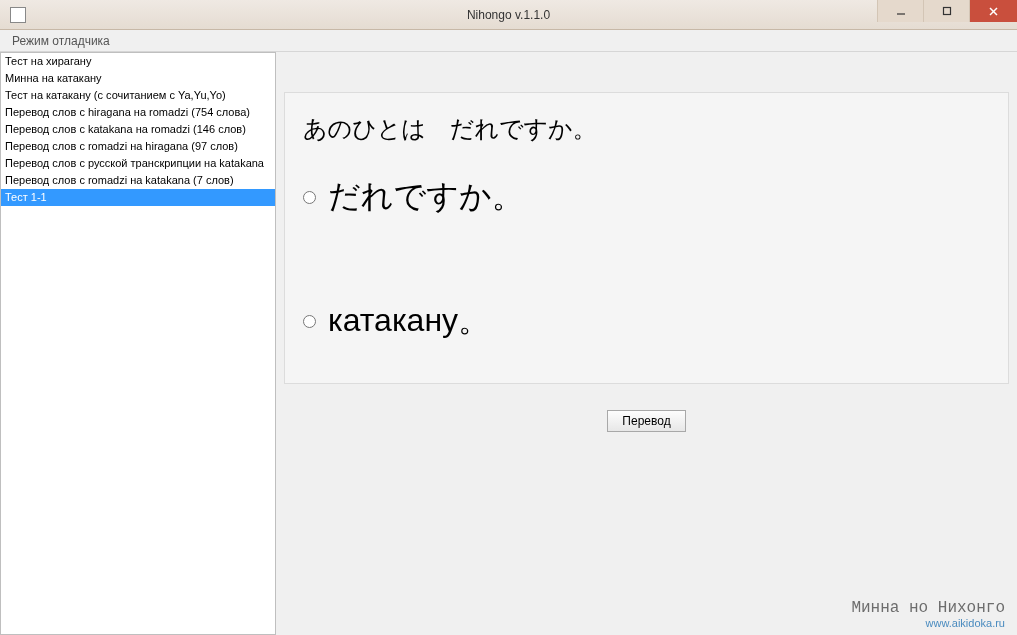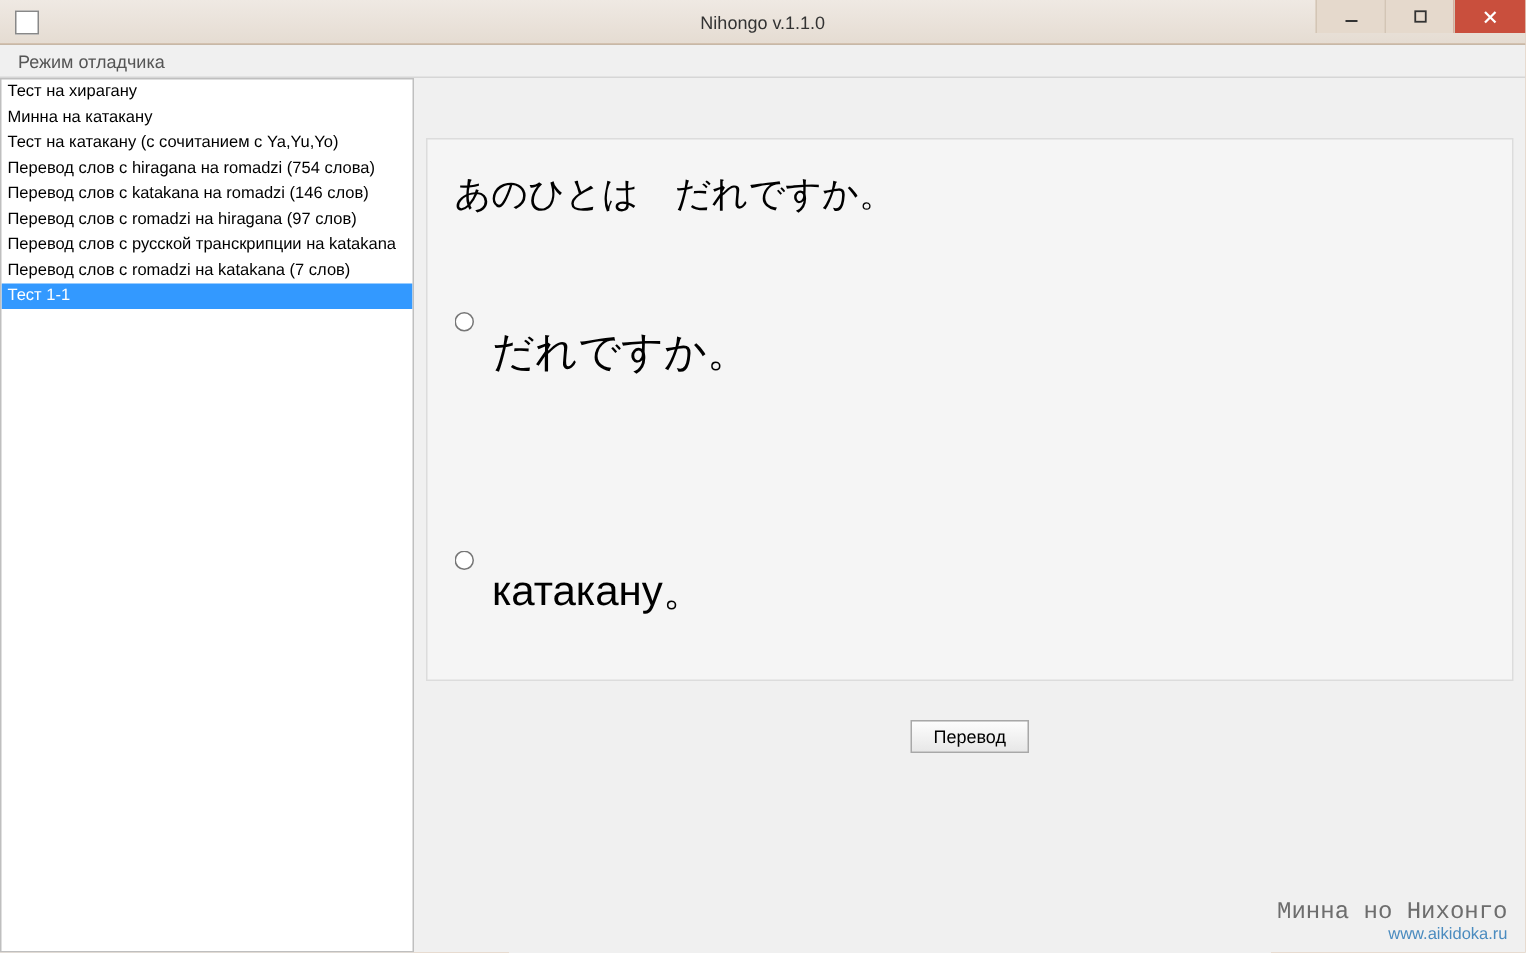--- a/index.html
+++ b/index.html
@@ -129,24 +129,23 @@
       margin-bottom: 80px;
       padding-left: 6px;
     }
     .option-row:last-of-type { margin-bottom: 10px; }
     .option-row input[type="radio"] {
       margin-right: 12px;
       width: 13px;
       height: 13px;
     }
     .option-label {
-      font-size: 28px;
+      font-size: 32px;
       font-family: "Meiryo", "MS Gothic", sans-serif;
       color: #000;
-      margin-top: 41px;
     }
     .ready-btn-wrap {
       text-align: center;
       margin-top: 18px;
     }
     .ready-btn {
       padding: 3px 14px;
       font-size: 12px;
       border: 1px solid #a8a8a8;
       background: linear-gradient(to bottom, #fdfdfd, #e7e7e7);

